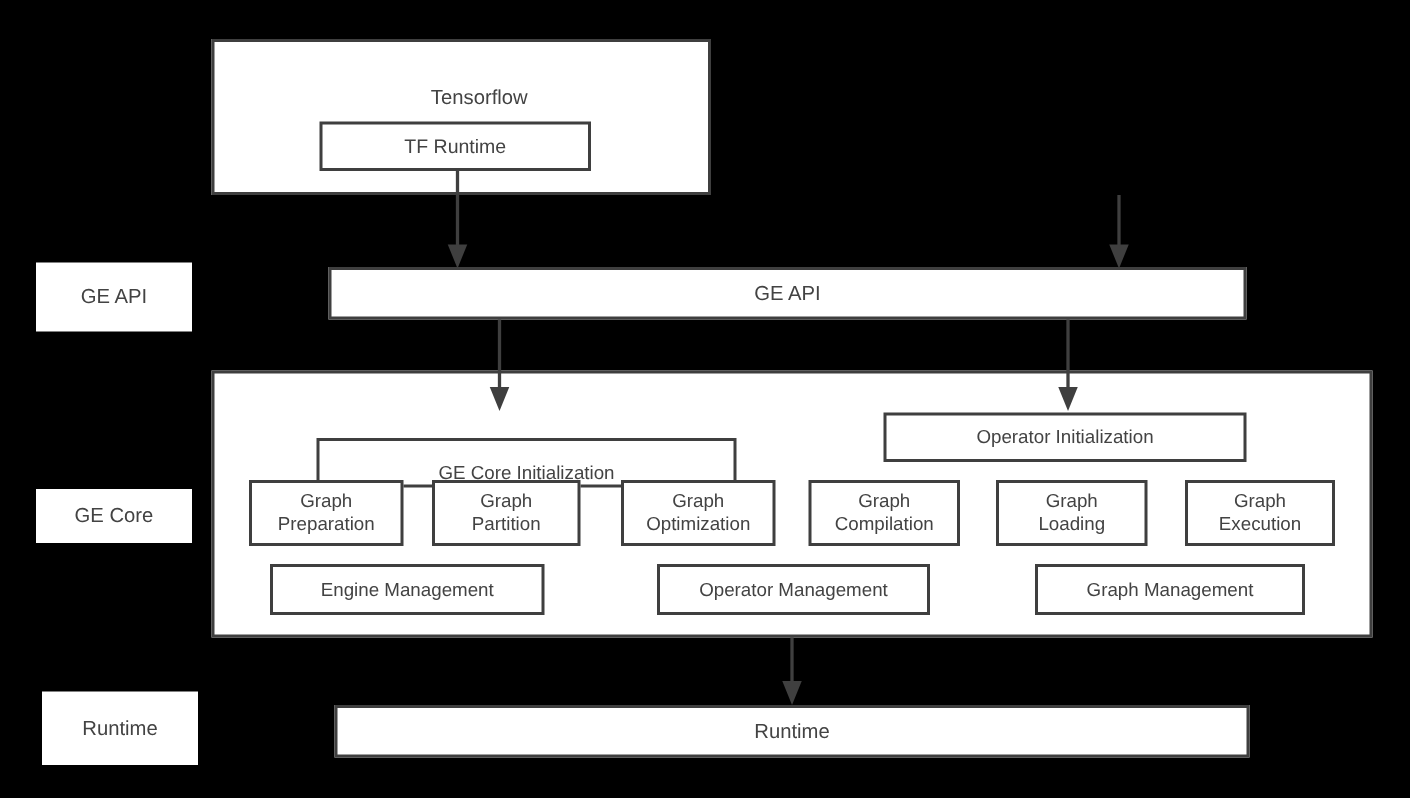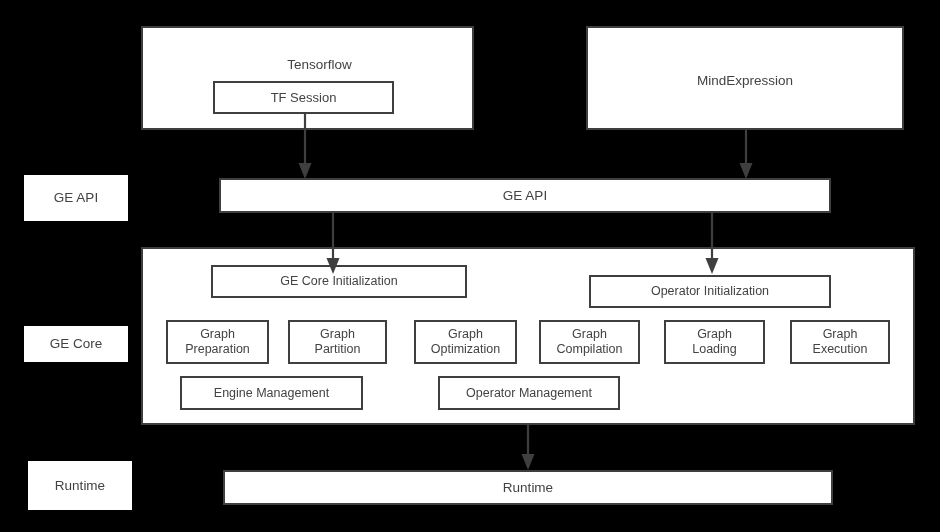--- a/index.html
+++ b/index.html
@@ -84,34 +84,31 @@
 
   <div class="box noborder tier-label" style="left:28px; top:461px; width:104px; height:49px;">
     <span>Runtime</span>
   </div>
 
   <div class="box bordered container-box" style="left:141px; top:26px; width:333px; height:104px;">
     <span class="container-title" style="top:29px;margin-left:24px;">Tensorflow</span>
   </div>
 
   <div class="box bordered cell" style="left:213px; top:81px; width:181px; height:33px; font-size:13px;">
-    <span>TF Session</span>
+    <span>TF Runtime</span>
   </div>
 
-  <div class="box bordered container-box" style="left:586px; top:26px; width:318px; height:104px;">
-    <span class="container-title" style="top:45px;">MindExpression</span>
-  </div>
 
   <div class="box bordered bar" style="left:219px; top:178px; width:612px; height:35px;">
     <span>GE API</span>
   </div>
 
   <div class="box bordered" style="left:141px; top:247px; width:774px; height:178px;"></div>
 
-  <div class="box bordered cell" style="left:211px; top:265px; width:256px; height:33px;">
+  <div class="box bordered cell" style="left:211px; top:292px; width:280px; height:33px;align-items:flex-end;">
     <span>GE Core Initialization</span>
   </div>
 
   <div class="box bordered cell" style="left:589px; top:275px; width:242px; height:33px;">
     <span>Operator Initialization</span>
   </div>
 
   <div class="box bordered cell" style="left:166px; top:320px; width:103px; height:44px;">
     <span>Graph
 Preparation</span>
@@ -143,20 +140,23 @@
   </div>
 
   <div class="box bordered cell-sm" style="left:180px; top:376px; width:183px; height:34px;">
     <span>Engine Management</span>
   </div>
 
   <div class="box bordered cell-sm" style="left:438px; top:376px; width:182px; height:34px;">
     <span>Operator Management</span>
   </div>
 
+  <div class="box bordered cell-sm" style="left:690px; top:376px; width:180px; height:34px;">
+    <span>Graph Management</span>
+  </div>
 
   <div class="box bordered bar" style="left:223px; top:470px; width:610px; height:35px;">
     <span>Runtime</span>
   </div>
 
   <div class="arrow" style="left:296px; top:113px; width:18px; height:67px;">
     <svg width="18" height="67" viewBox="0 0 18 67">
       <line x1="9" y1="0" x2="9" y2="54" stroke="#3f3f3f" stroke-width="2.2"></line>
       <polygon points="9,66 2.5,50 15.5,50" fill="#3f3f3f"></polygon>
     </svg>

